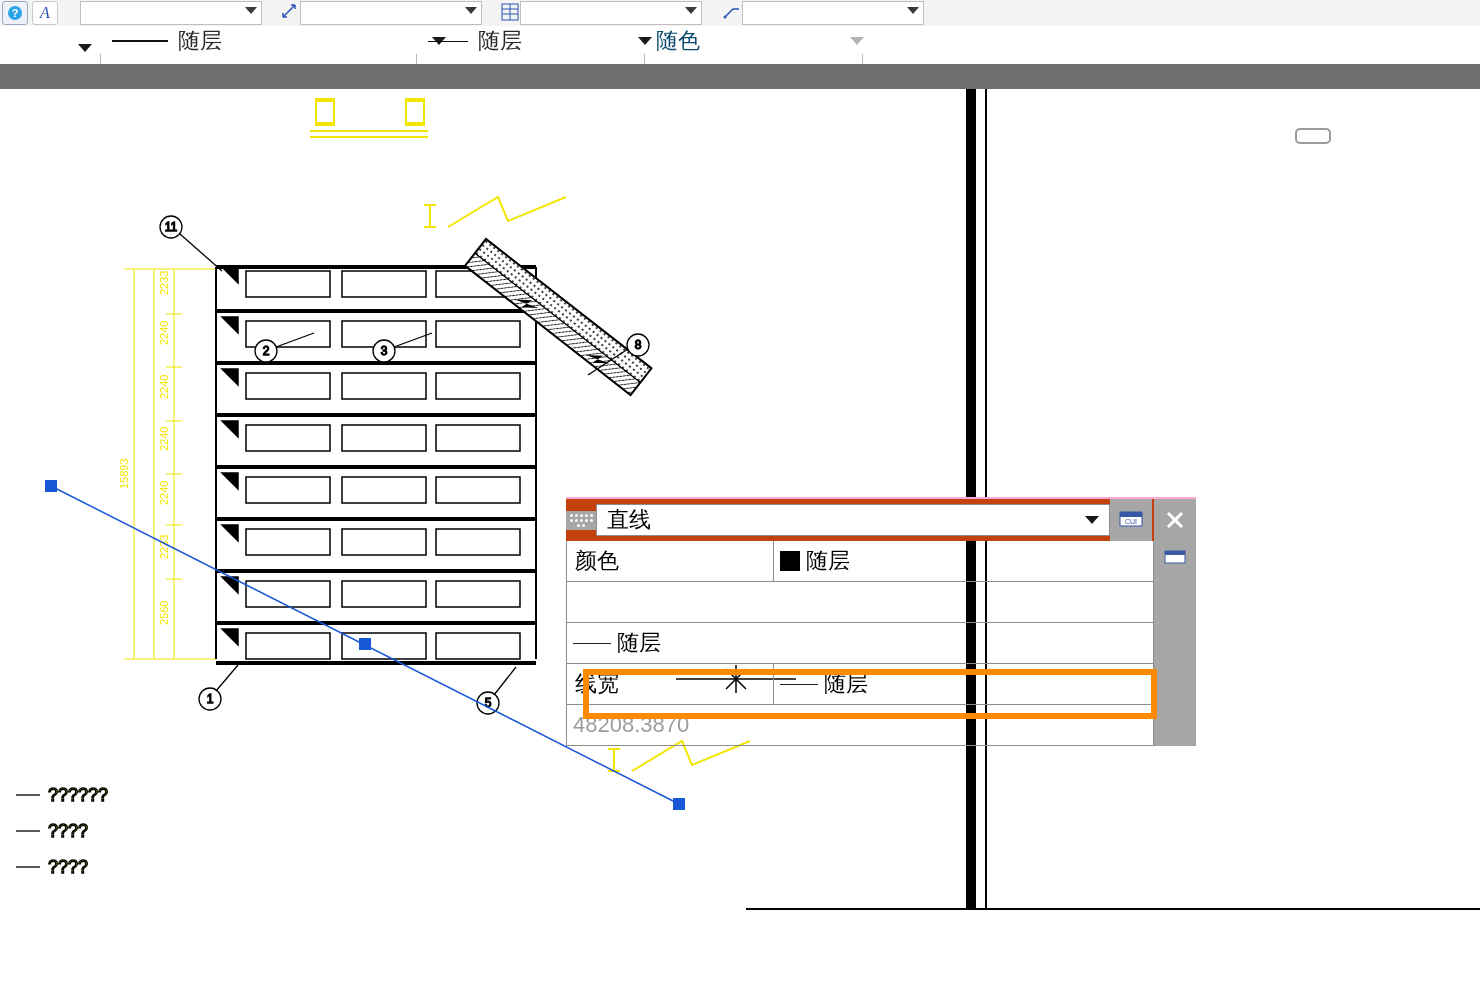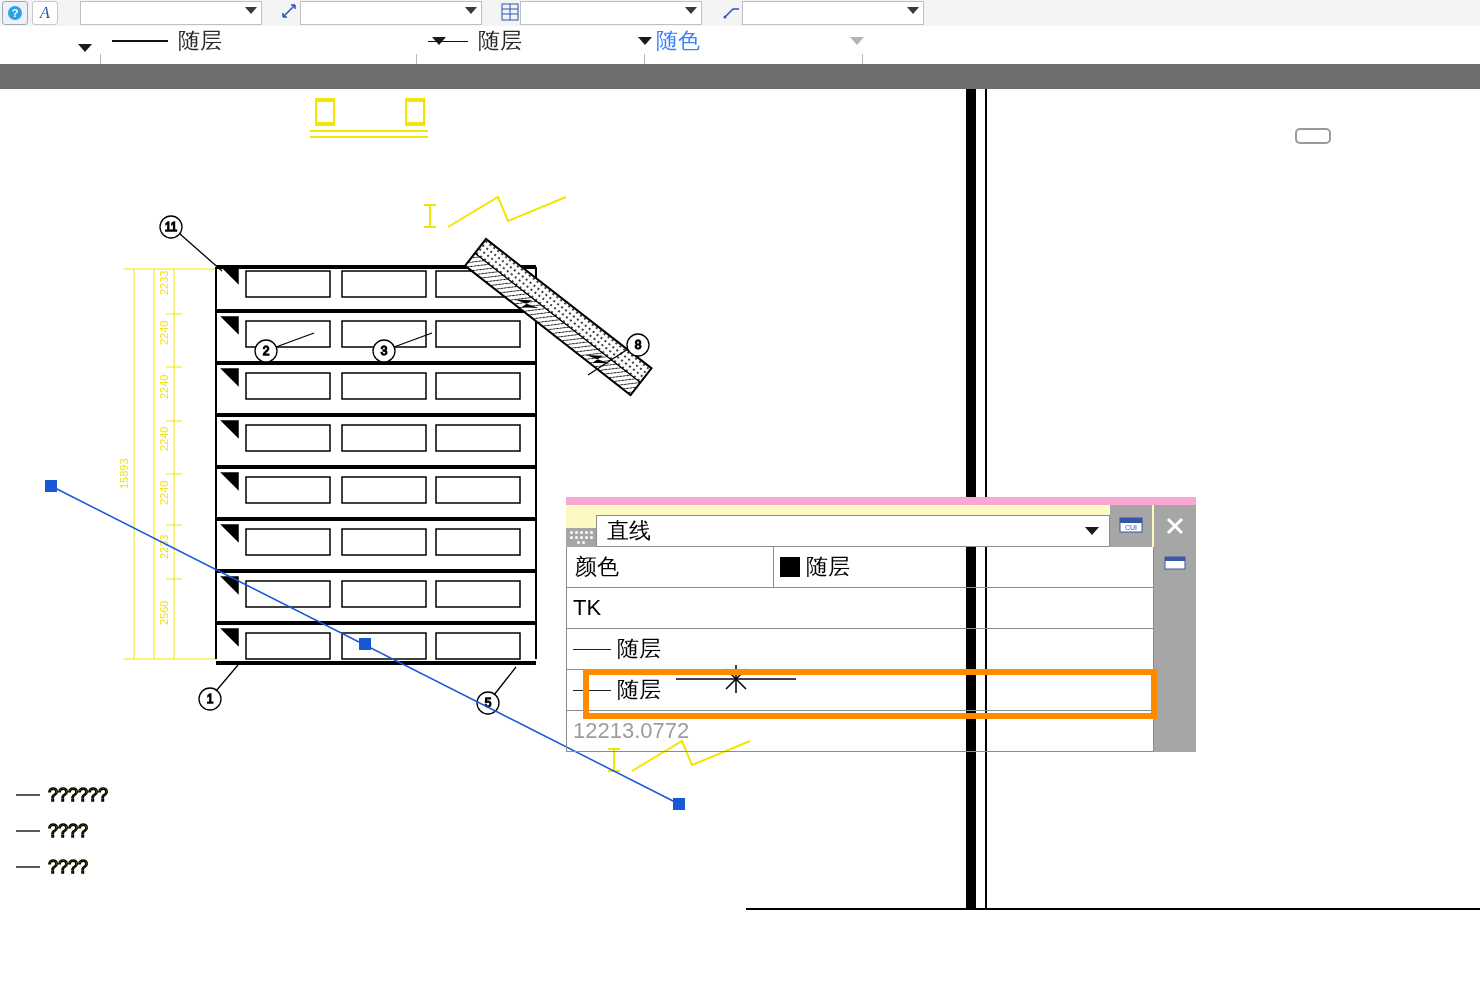--- a/index.html
+++ b/index.html
@@ -12,21 +12,21 @@
   .tri2{width:0;height:0;border-left:7px solid transparent;border-right:7px solid transparent;border-top:8px solid #1a1a1a;display:inline-block}
   .drop{position:absolute;display:flex;align-items:center;gap:10px;height:30px}
   .drop span.line{display:inline-block;width:56px;height:2px;background:#111}
   .drop span.lbl{font-size:22px;color:#2a2a2a}
   .drop .caret{width:0;height:0;border-left:7px solid transparent;border-right:7px solid transparent;border-top:8px solid #1a1a1a}
   .sep{position:absolute;width:1px;background:#b8b8b8;top:28px;height:32px}
   .grayband{position:absolute;top:64px;left:0;width:1480px;height:25px;background:#6e6e6e}
   .canvas{position:absolute;top:89px;left:16px;width:1480px;height:909px;background:#fff}
   
   .panel{position:absolute;left:550px;top:408px;width:630px;font-size:22px}
-  .panel-head{height:42px;background:#fef9c3;display:flex;align-items:flex-end;border-top:8px solid #f9a8d4}
+  .panel-head{height:42px;background:#c2410c;display:flex;align-items:center;border-top:2px solid #f9a8d4}
   .dots{width:30px;background:#a6a6a6;display:flex;flex-wrap:wrap;align-content:center;justify-content:center;gap:2px;padding:3px;box-sizing:border-box}
   .dots i{width:3px;height:3px;background:#fff;border-radius:50%}
   .head-drop{flex:1;border:1px solid #8c8c8c;display:flex;align-items:center;padding:0 10px;justify-content:space-between;background:#fff}
   .head-right{display:flex}
   .hbtn{width:42px;height:42px;background:#a6a6a6;display:flex;align-items:center;justify-content:center;margin-left:0}
   .hbtn+.hbtn{margin-left:2px}
   .body{display:flex}
   .grid{flex:1;border:1px solid #8c8c8c;border-top:none}
   .row{display:flex;height:40px;align-items:flex-start;border-bottom:1px solid #8c8c8c}
   .row:last-child{border-bottom:none}
@@ -95,21 +95,21 @@
   </div>
   <div class="sep" style="left:416px"></div>
   <div class="drop" style="left:428px">
     <span class="line" style="height:1px;width:40px"></span>
       <span class="lbl">随层</span>
     <span style="width:96px"></span>
       <span class="caret"></span>
   </div>
   <div class="sep" style="left:644px"></div>
   <div class="drop" style="left:656px">
-    <span class="lbl" style="color:#3b82f6">随色</span>
+    <span class="lbl" style="color:#0c4a6e">随色</span>
     <span style="width:130px"></span>
     <span class="caret" style="border-top-color:#b4b4b4"></span>
   </div>
   <div class="sep" style="left:862px"></div>
 </div>
 
 <div class="grayband"></div>
 
 <div class="canvas">
   <svg width="1480" height="909">
@@ -322,39 +322,37 @@
     <div class="body">
       <div class="grid">
         <div class="row">
           <div class="cell-l">颜色</div>
           <div class="cell-r">
               <span class="swatch"></span>
               <span>随层</span>
             </div>
         </div>
         <div class="row">
-          <div class="cell-r">
-              <span>TK</span>
-            </div>
         </div>
         <div class="row">
           <div class="cell-r">
               <span class="thin"></span>
               <span>随层</span>
             </div>
         </div>
         <div class="row">
+          <div class="cell-l">线宽</div>
           <div class="cell-r">
               <span class="thin"></span>
               <span>随层</span>
             </div>
         </div>
         <div class="row">
           <div class="cell-r">
-              <span class="muted">12213.0772</span>
+              <span class="muted">48208.3870</span>
             </div>
         </div>
       </div>
       <div class="side">
         <svg width="24" height="20">
             <rect x="2" y="4" width="20" height="12" fill="#fff" stroke="#3a5aa7"></rect>
             <rect x="2" y="4" width="20" height="4" fill="#3a5aa7"></rect>
           </svg>
       </div>
     </div>

